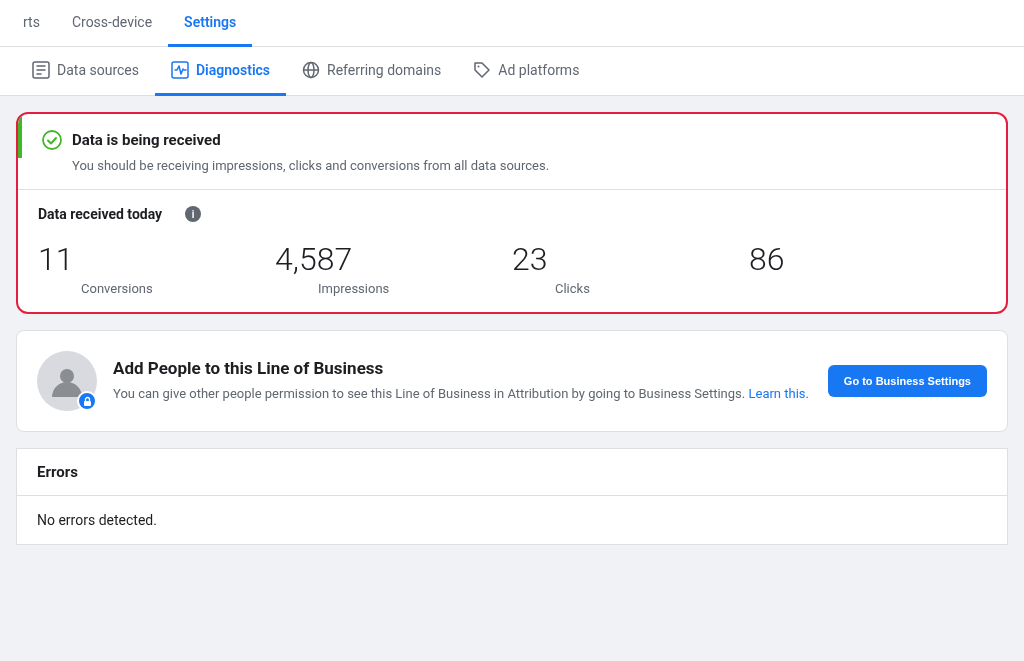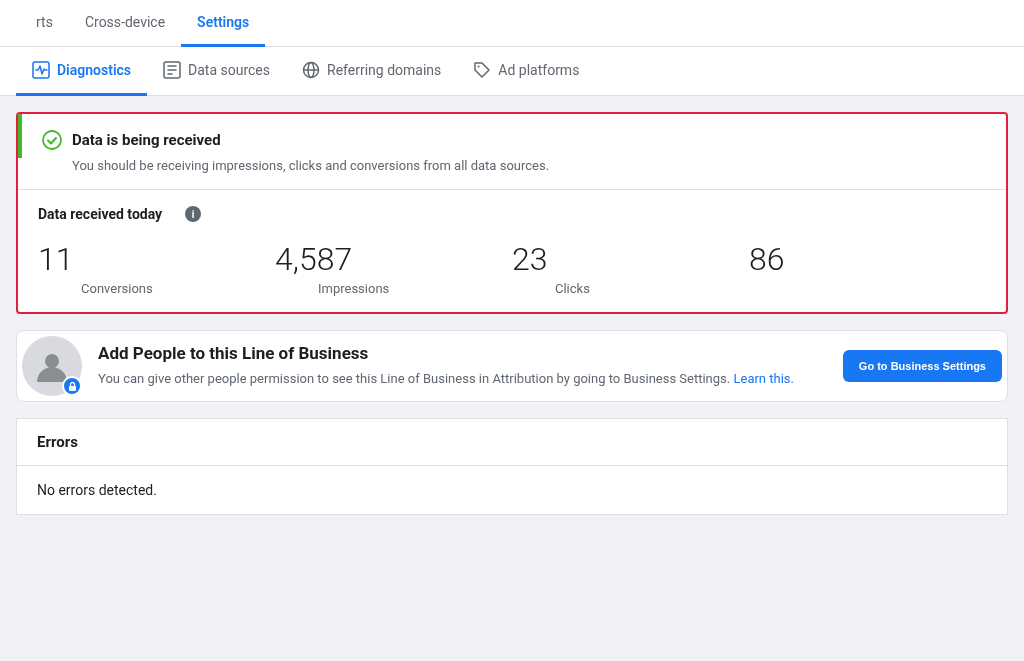--- a/index.html
+++ b/index.html
@@ -15,21 +15,21 @@
       min-height: 661px;
       margin: 0 auto;
       display: flex;
       flex-direction: column;
     }
     
     .top-nav {
       display: flex;
       border-bottom: 1px solid #dddfe2;
       background: #fff;
-      padding: 0 20px;
+      padding: 0 7px;
     }
     .top-nav-tab {
       padding: 14px 16px;
       font-size: 14px;
       color: #606770;
       cursor: pointer;
       border-bottom: 3px solid transparent;
       margin-bottom: -1px;
       white-space: nowrap;
     }
@@ -72,21 +72,21 @@
     .main-content {
       padding: 16px;
       display: flex;
       flex-direction: column;
       gap: 16px;
       background: #f0f2f5;
       flex: 1;
     }
     .status-card {
       border: 2px solid #e41e3f;
-      border-radius: 4px;
+      border-radius: 12px;
       background: #fff;
       overflow: hidden;
     }
     .status-header {
       display: flex;
       align-items: center;
       gap: 10px;
       padding: 16px 20px 8px 20px;
       border-left: 4px solid #42b72a;
     }
@@ -154,21 +154,21 @@
       margin-left: 43px;
     }
 
     
     .add-people-card {
       background: #fff;
       border-radius: 8px;
       border: 1px solid #dddfe2;
       display: flex;
       align-items: center;
-      padding: 5px;
+      padding: 20px;
       gap: 16px;
     }
     .avatar-wrapper {
       width: 60px;
       height: 60px;
       flex-shrink: 0;
       position: relative;
     }
     .avatar-circle {
       width: 60px;
@@ -249,36 +249,36 @@
 <div class="page-wrapper">
 
   <div class="top-nav">
     <div class="top-nav-tab">rts</div>
     <div class="top-nav-tab">Cross-device</div>
     <div class="top-nav-tab active">Settings</div>
   </div>
 
   <div class="sub-tabs">
 
-    <div class="sub-tab active">
-      <svg class="sub-tab-icon" viewBox="0 0 18 18" fill="none" xmlns="http://www.w3.org/2000/svg">
-        <rect x="1" y="1" width="16" height="16" rx="2" stroke="#1877f2" stroke-width="1.5" fill="none"></rect>
-        <path d="M4 9h2l2-4 2 8 2-5 1 1h2" stroke="#1877f2" stroke-width="1.5" stroke-linecap="round" stroke-linejoin="round" fill="none"></path>
-      </svg>
-      <span>Diagnostics</span>
-    </div>
-
     <div class="sub-tab">
       <svg class="sub-tab-icon" viewBox="0 0 18 18" fill="none" xmlns="http://www.w3.org/2000/svg">
         <rect x="1" y="1" width="16" height="16" rx="2" stroke="#606770" stroke-width="1.5" fill="none"></rect>
         <line x1="5" y1="5" x2="13" y2="5" stroke="#606770" stroke-width="1.5" stroke-linecap="round"></line>
         <line x1="5" y1="9" x2="13" y2="9" stroke="#606770" stroke-width="1.5" stroke-linecap="round"></line>
         <line x1="5" y1="13" x2="9" y2="13" stroke="#606770" stroke-width="1.5" stroke-linecap="round"></line>
       </svg>
       <span>Data sources</span>
+    </div>
+
+    <div class="sub-tab active">
+      <svg class="sub-tab-icon" viewBox="0 0 18 18" fill="none" xmlns="http://www.w3.org/2000/svg">
+        <rect x="1" y="1" width="16" height="16" rx="2" stroke="#1877f2" stroke-width="1.5" fill="none"></rect>
+        <path d="M4 9h2l2-4 2 8 2-5 1 1h2" stroke="#1877f2" stroke-width="1.5" stroke-linecap="round" stroke-linejoin="round" fill="none"></path>
+      </svg>
+      <span>Diagnostics</span>
     </div>
 
     <div class="sub-tab">
       <svg class="sub-tab-icon" viewBox="0 0 18 18" fill="none" xmlns="http://www.w3.org/2000/svg">
         <circle cx="9" cy="9" r="7.5" stroke="#606770" stroke-width="1.5"></circle>
         <ellipse cx="9" cy="9" rx="3" ry="7.5" stroke="#606770" stroke-width="1.5"></ellipse>
         <line x1="1.5" y1="9" x2="16.5" y2="9" stroke="#606770" stroke-width="1.5"></line>
       </svg>
       <span>Referring domains</span>
     </div>

